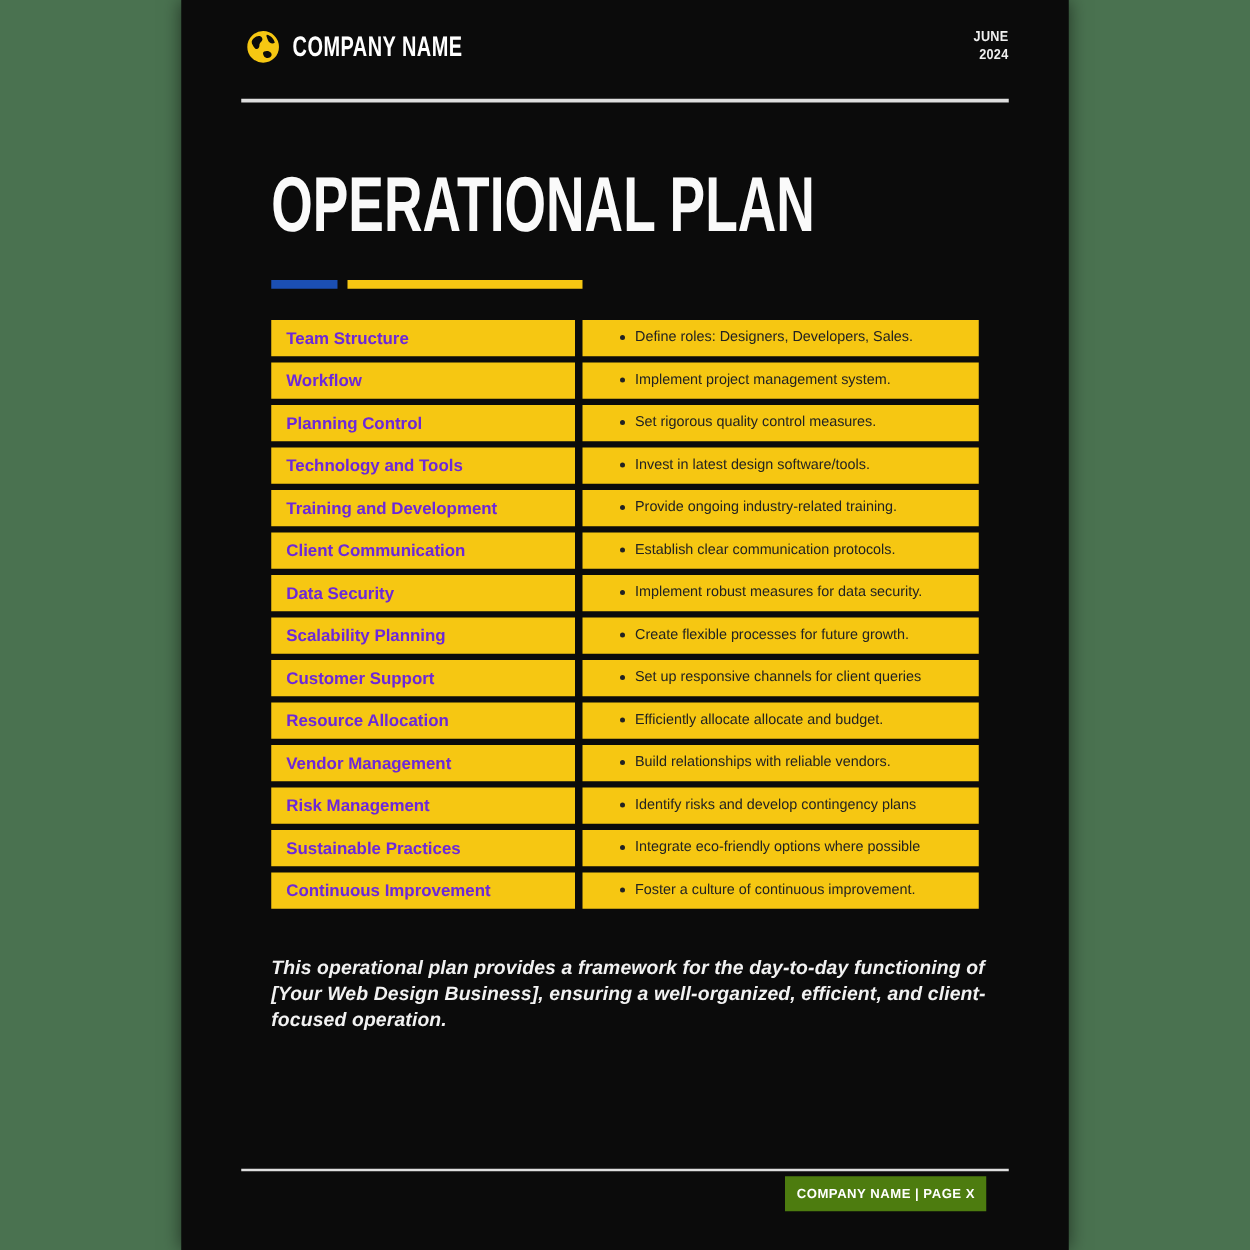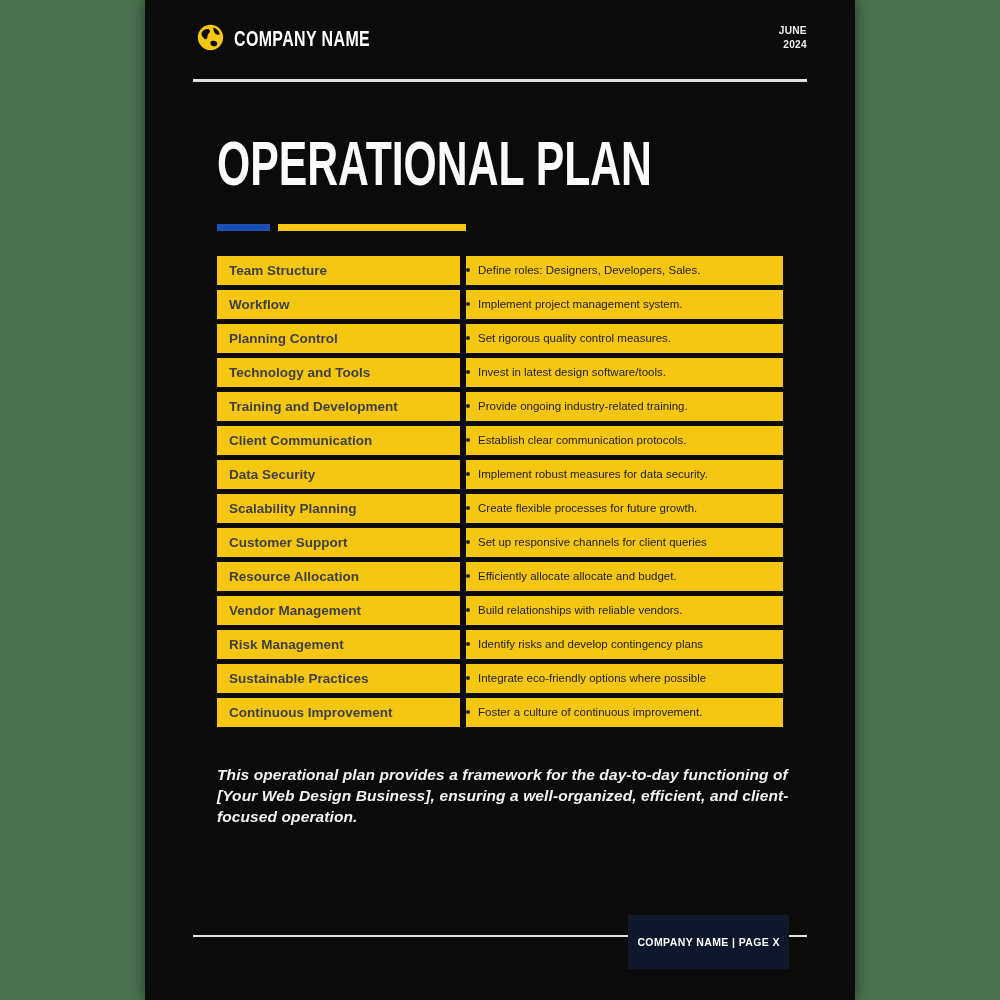--- a/index.html
+++ b/index.html
@@ -43,39 +43,39 @@
   }
   .bars { margin:34px 0 0 24px; display:flex; gap:8px; }
   .bar-blue  { width:53px;  height:7px; background:#1b4fb3; }
   .bar-yellow{ width:188px; height:7px; background:#f6c712; }
   
   .table { margin:25px 24px 0 24px; }
   .row { display:flex; gap:6px; margin-bottom:5px; }
   .cell { background:#f6c712; height:29px; display:flex; align-items:center; }
   .cell-label {
     width:243px; padding-left:12px;
-    font-weight:bold; font-size:13.5px; color:#404040;
-  }
-  .cell-desc { flex:1; padding-left:0; font-size:11.5px; color:#222; }
+    font-weight:bold; font-size:13.5px; color:#6d28d9;
+  }
+  .cell-desc { flex:1; padding-left:30px; font-size:11.5px; color:#222; }
   .bullet {
     width:4px; height:4px; border-radius:50%; background:#222;
     display:inline-block; margin-right:8px; flex:0 0 auto;
   }
   
   .summary {
     margin:37px 14px 0 24px;
     color:#f2f2f2; font-style:italic; font-weight:bold;
     font-size:15.5px; line-height:1.38; letter-spacing:.1px;
   }
   
   .footer-rule { position:absolute; left:48px; right:48px; bottom:63px; height:2.5px; background:#dedede; }
   .footer-badge-wrap { position:absolute; right:66px; bottom:31px; }
   .footer-badge {
-    background:#0f172a; color:#fff; font-weight:bold; font-size:10.5px;
-    letter-spacing:.4px; padding:21px 9px; display:inline-block;
+    background:#4d7c0f; color:#fff; font-weight:bold; font-size:10.5px;
+    letter-spacing:.4px; padding:8px 9px; display:inline-block;
   }
 </style>
 </head>
 <body>
 
 <div class="page">
 
   <div class="header">
     <div class="brand">
       <span>

